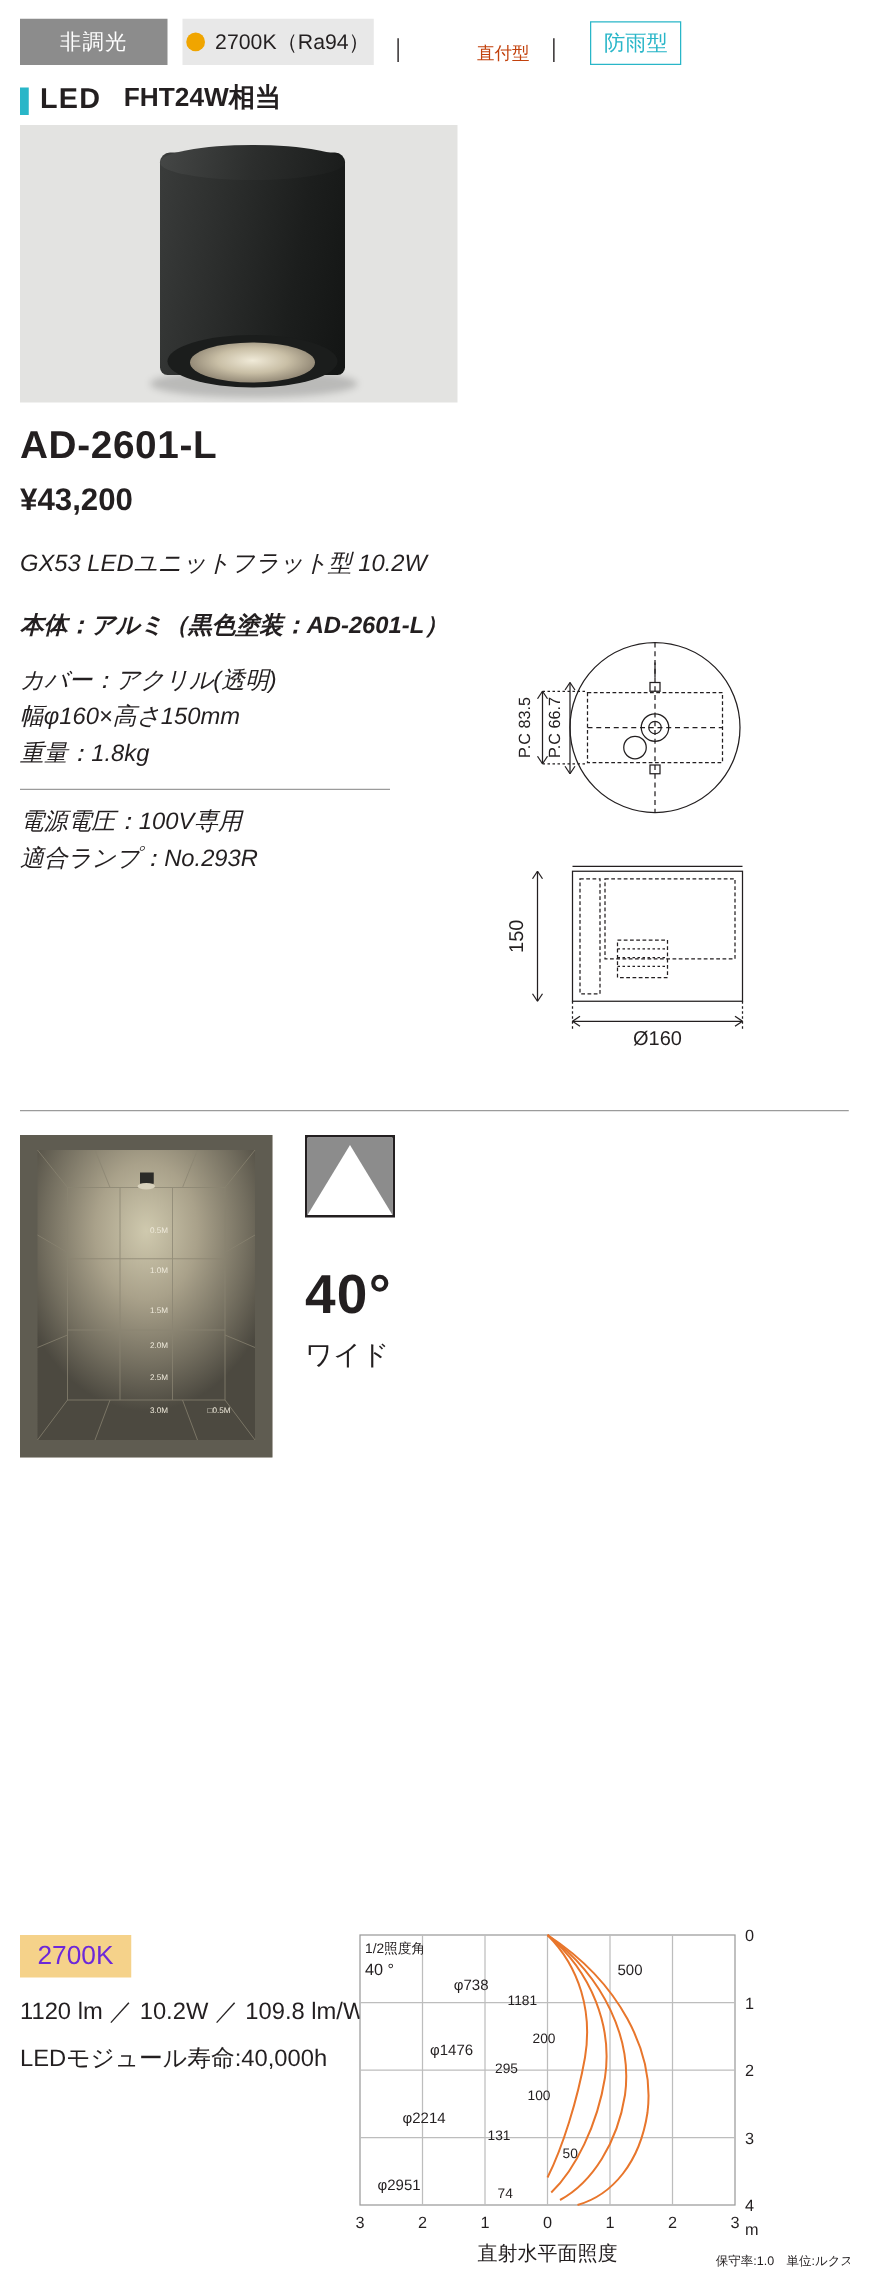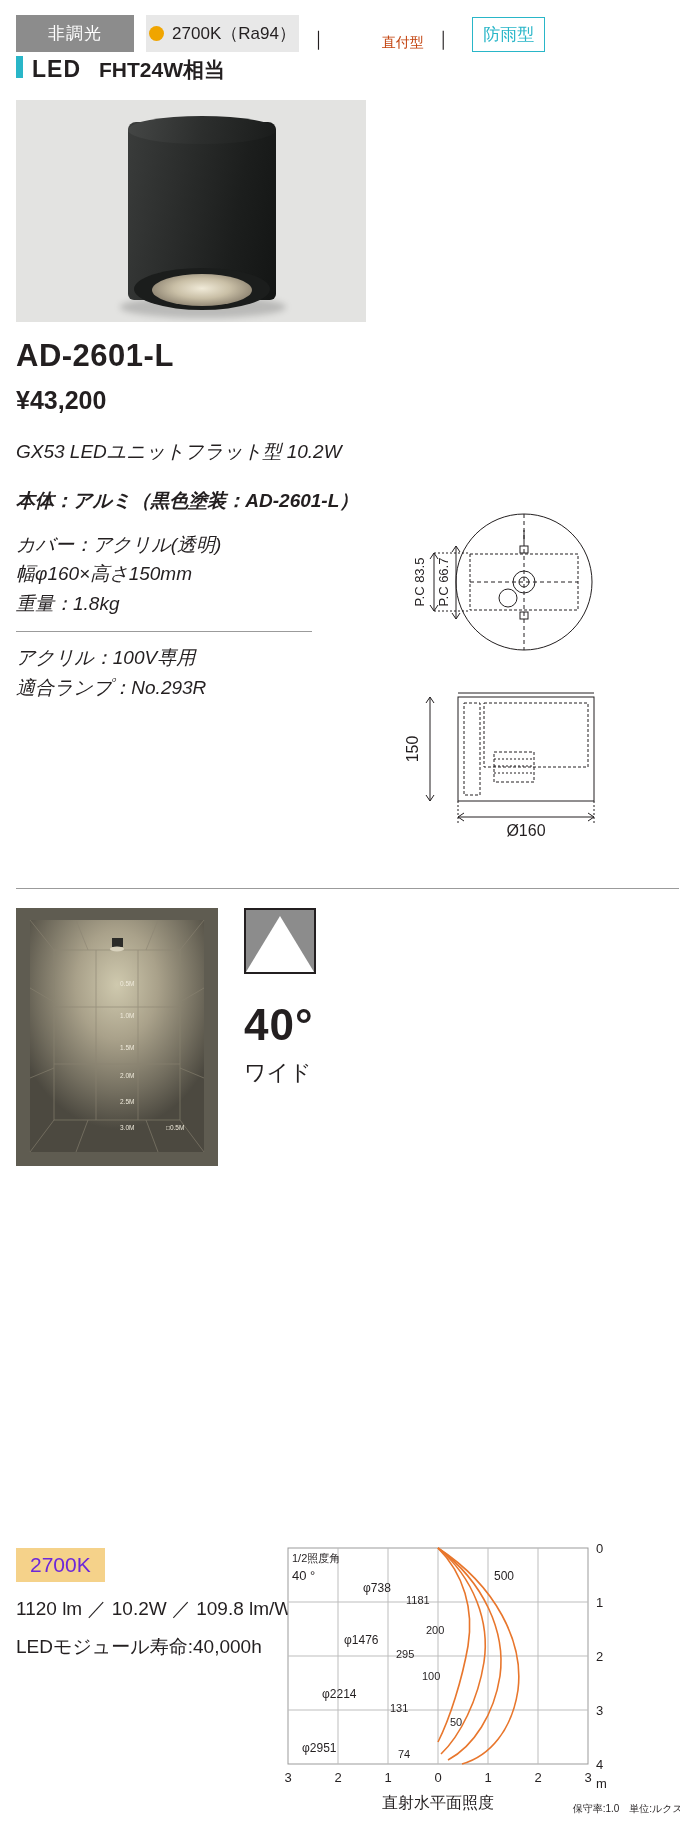--- a/index.html
+++ b/index.html
@@ -62,21 +62,21 @@
     border: 1.5px solid #29b6c8;
     color: #29b6c8;
     font-size: 17px;
     padding: 5px 10px;
     margin-left: 10px;
   }
 
   
   .led-row {
     display: flex;
-    align-items: flex-start;
+    align-items: flex-end;
     padding: 4px 16px 0 16px;
     height: 40px;
   }
   .led-bar {
     width: 7px;
     height: 22px;
     background: #29b6c8;
     margin-right: 9px;
   }
   .led-label {
@@ -203,21 +203,21 @@
   .beam-icon {
     width: 72px; height: 66px;
     border: 2px solid #231f20;
     position: relative;
     overflow: hidden;
     background: #ffffff;
   }
   .angle-num {
     font-size: 44px;
     font-weight: bold;
-    margin-top: 26px;
+    margin-top: 37px;
     letter-spacing: 1px;
   }
   .angle-label {
     font-size: 22px;
     margin-top: 8px;
   }
 
   
   .photo-block {
     position: absolute;
@@ -283,21 +283,21 @@
 <div class="price">¥43,200</div>
 
 <div class="spec">
   <div>GX53 LEDユニットフラット型 10.2W</div>
   <div class="b">本体：アルミ（黒色塗装：AD-2601-L）</div>
   <div class="spec-gap"></div>
   <div>カバー：アクリル(透明)</div>
   <div>幅φ160×高さ150mm</div>
   <div>重量：1.8kg</div>
   <hr class="hr-short">
-  <div>アクリル：100V専用</div>
+  <div>電源電圧：100V専用</div>
   <div>適合ランプ：No.293R</div>
 </div>
 
 <div class="dims">
   <svg width="308" height="330" viewBox="0 0 308 330">
     <g stroke="#231f20" fill="none" stroke-width="1">
 
       <circle cx="152" cy="70" r="68"></circle>
 
       <rect x="98" y="42" width="108" height="56" stroke-dasharray="3,2"></rect>

